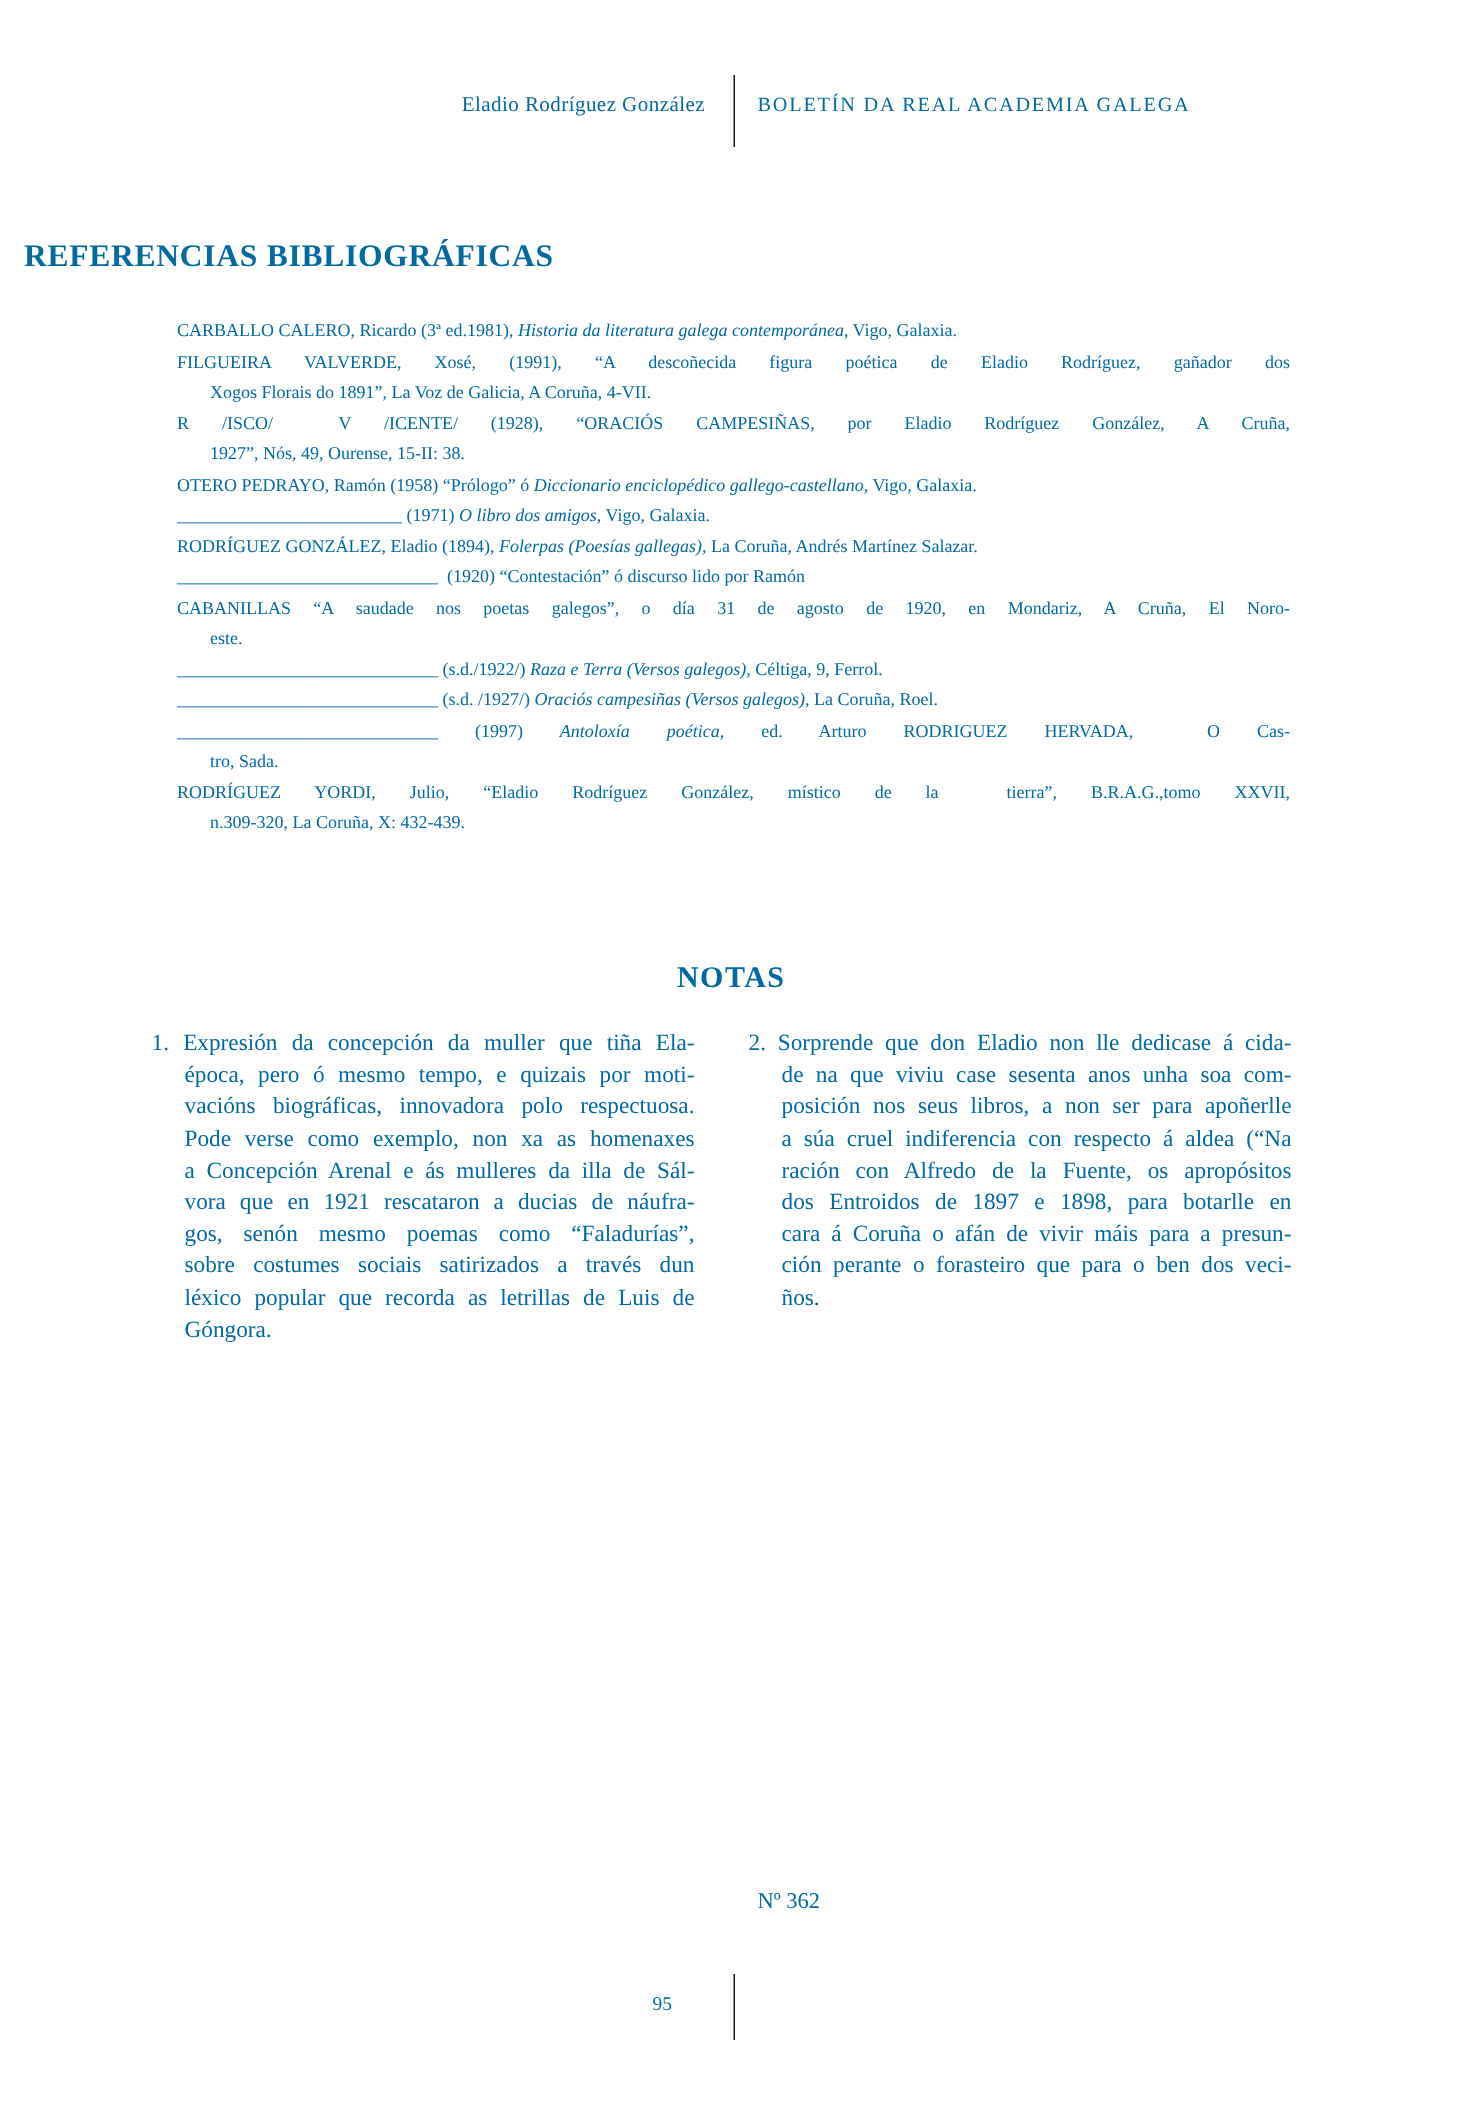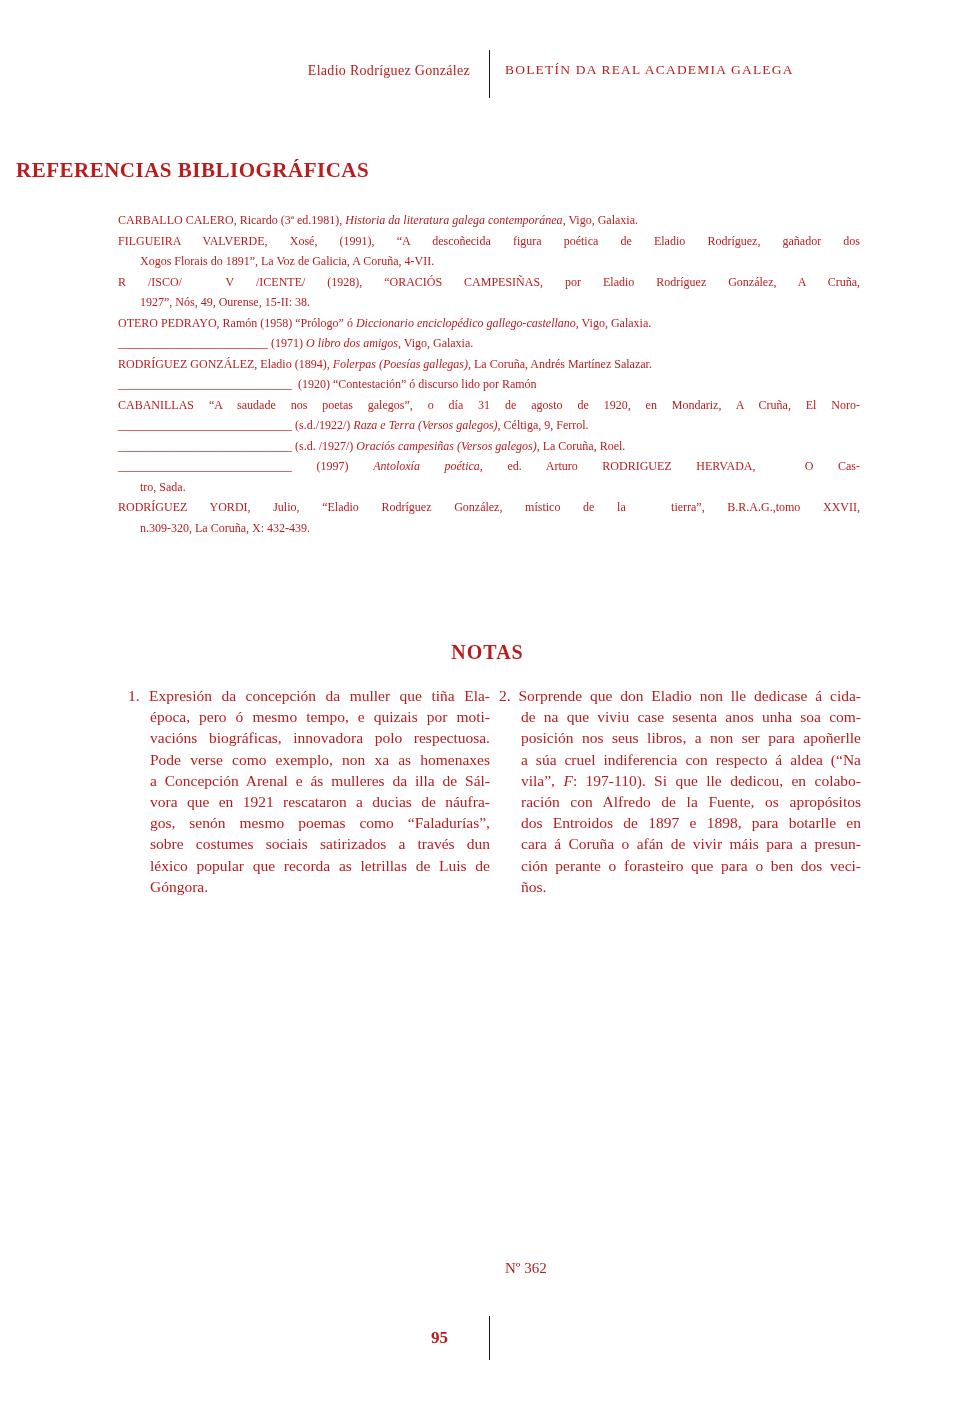--- a/index.html
+++ b/index.html
@@ -2,21 +2,21 @@
 <html><head>
 <meta charset="utf-8">
 <style>
   html, body { margin: 0; padding: 0; background: #ffffff; }
   .page {
     position: relative;
     width: 975px;
     height: 1417px;
     background: #ffffff;
     font-family: "Liberation Serif", serif;
-    color: #b91c1c;
+    color: #0369a1;
     overflow: hidden;
   }
   
   .rh-left {
     position: absolute;
     top: 63px;
     right: 505px;
     font-size: 14px;
     letter-spacing: 0.3px;
     white-space: nowrap;
@@ -70,34 +70,34 @@
     line-height: 20.5px;
   }
   
   .notes-col {
     position: absolute;
     top: 685px;
     width: 362px;
     font-size: 15.5px;
     line-height: 21.2px;
   }
-  .col-left  { left: 128px; }
+  .col-left  { left: 101px; }
   .col-right { left: 499px; }
   
   .tline { text-align: left; }
   .tline.just { text-align: justify; text-align-last: justify; }
   .tline.ind { padding-left: 22px; }
   .it { font-style: italic; }
   
   .f-left {
     position: absolute;
     top: 1328px;
     right: 527px;
-    font-size: 17px;
-    font-weight: bold;
+    font-size: 13px;
+    font-weight: normal;
   }
   .f-divider {
     position: absolute;
     left: 489px;
     top: 1316px;
     width: 1px;
     height: 44px;
     background: #151515;
   }
   .f-right {
@@ -124,20 +124,21 @@
       <div class="tline"><span>CARBALLO CALERO, Ricardo (3ª ed.1981), </span><span class="it">Historia da literatura galega contemporánea</span><span>, Vigo, Galaxia.</span></div>
       <div class="tline just"><span>FILGUEIRA VALVERDE, Xosé, (1991), “A descoñecida figura poética de Eladio Rodríguez, gañador dos</span></div>
       <div class="tline ind"><span>Xogos Florais do 1891”, La Voz de Galicia, A Coruña, 4-VII.</span></div>
       <div class="tline just"><span>R /ISCO/&nbsp; V /ICENTE/ (1928), “ORACIÓS CAMPESIÑAS, por Eladio Rodríguez González, A Cruña,</span></div>
       <div class="tline ind"><span>1927”, Nós, 49, Ourense, 15-II: 38.</span></div>
       <div class="tline"><span>OTERO PEDRAYO, Ramón (1958) “Prólogo” ó </span><span class="it">Diccionario enciclopédico gallego-castellano</span><span>, Vigo, Galaxia.</span></div>
       <div class="tline"><span>_________________________ (1971) </span><span class="it">O libro dos amigos</span><span>, Vigo, Galaxia.</span></div>
       <div class="tline"><span>RODRÍGUEZ GONZÁLEZ, Eladio (1894), </span><span class="it">Folerpas (Poesías gallegas),</span><span> La Coruña, Andrés Martínez Salazar.</span></div>
       <div class="tline"><span>_____________________________&nbsp; (1920) “Contestación” ó discurso lido por Ramón</span></div>
       <div class="tline just"><span>CABANILLAS “A saudade nos poetas galegos”, o día 31 de agosto de 1920, en Mondariz, A Cruña, El Noro-</span></div>
+      <div class="tline ind"><span>este.</span></div>
       <div class="tline"><span>_____________________________ (s.d./1922/) </span><span class="it">Raza e Terra (Versos galegos)</span><span>, Céltiga, 9, Ferrol.</span></div>
       <div class="tline"><span>_____________________________ (s.d. /1927/) </span><span class="it">Oraciós campesiñas (Versos galegos)</span><span>, La Coruña, Roel.</span></div>
       <div class="tline just"><span>_____________________________ (1997) </span><span class="it">Antoloxía poética</span><span>, ed. Arturo RODRIGUEZ HERVADA,&nbsp; O Cas-</span></div>
       <div class="tline ind"><span>tro, Sada.</span></div>
       <div class="tline just"><span>RODRÍGUEZ YORDI, Julio, “Eladio Rodríguez González, místico de la&nbsp; tierra”, B.R.A.G.,tomo XXVII,</span></div>
       <div class="tline ind"><span>n.309-320, La Coruña, X: 432-439.</span></div>
     </div>
 
   <h2 class="notas-title">NOTAS</h2>
 
@@ -152,21 +153,20 @@
       <div class="tline ind just"><span>sobre costumes sociais satirizados a través dun</span></div>
       <div class="tline ind just"><span>léxico popular que recorda as letrillas de Luis de</span></div>
       <div class="tline ind"><span>Góngora.</span></div>
     </div>
 
   <div class="notes-col col-right">
       <div class="tline just"><span>2. Sorprende que don Eladio non lle dedicase á cida-</span></div>
       <div class="tline ind just"><span>de na que viviu case sesenta anos unha soa com-</span></div>
       <div class="tline ind just"><span>posición nos seus libros, a non ser para apoñerlle</span></div>
       <div class="tline ind just"><span>a súa cruel indiferencia con respecto á aldea (“Na</span></div>
-      <div class="tline ind just"><span>vila”, </span><span class="it">F</span><span>: 197-110). Si que lle dedicou, en colabo-</span></div>
       <div class="tline ind just"><span>ración con Alfredo de la Fuente, os apropósitos</span></div>
       <div class="tline ind just"><span>dos Entroidos de 1897 e 1898, para botarlle en</span></div>
       <div class="tline ind just"><span>cara á Coruña o afán de vivir máis para a presun-</span></div>
       <div class="tline ind just"><span>ción perante o forasteiro que para o ben dos veci-</span></div>
       <div class="tline ind"><span>ños.</span></div>
     </div>
 
   <div>
     <span class="f-left">95</span>
     <span class="f-divider"></span>

